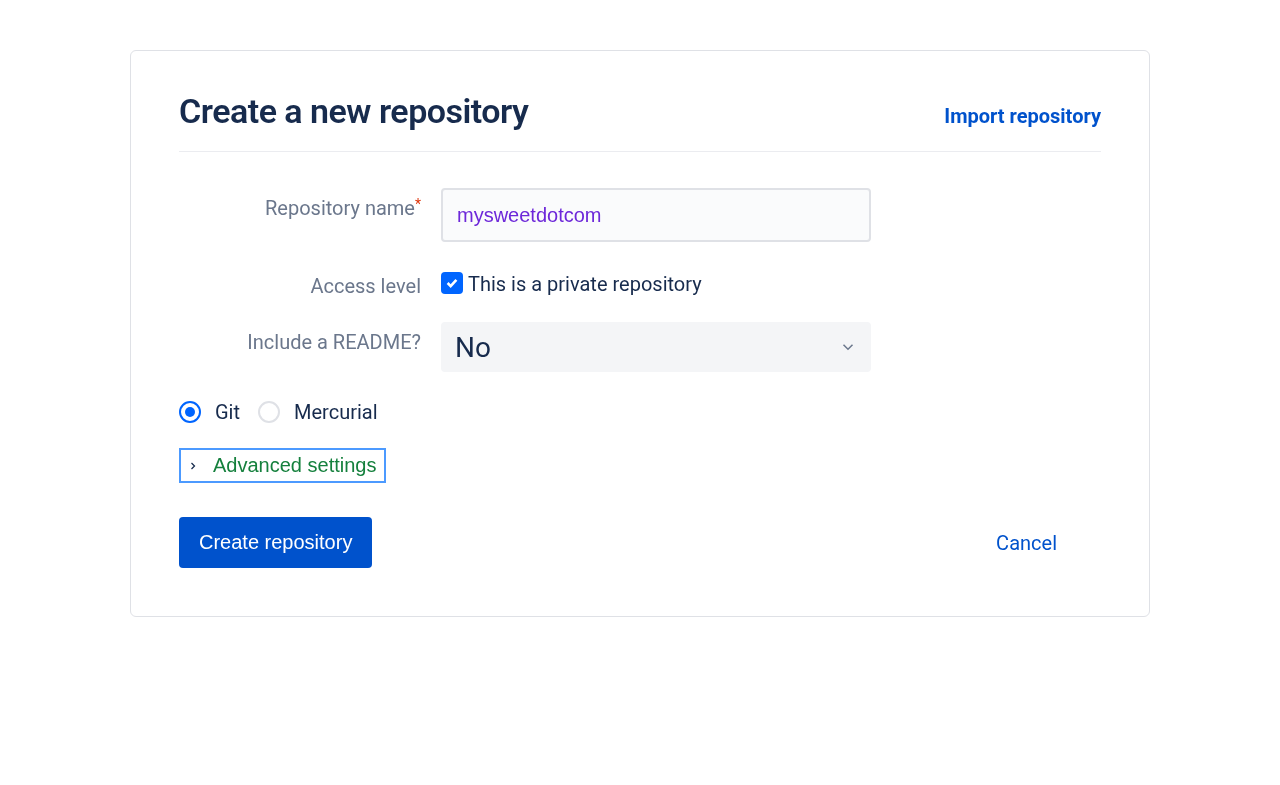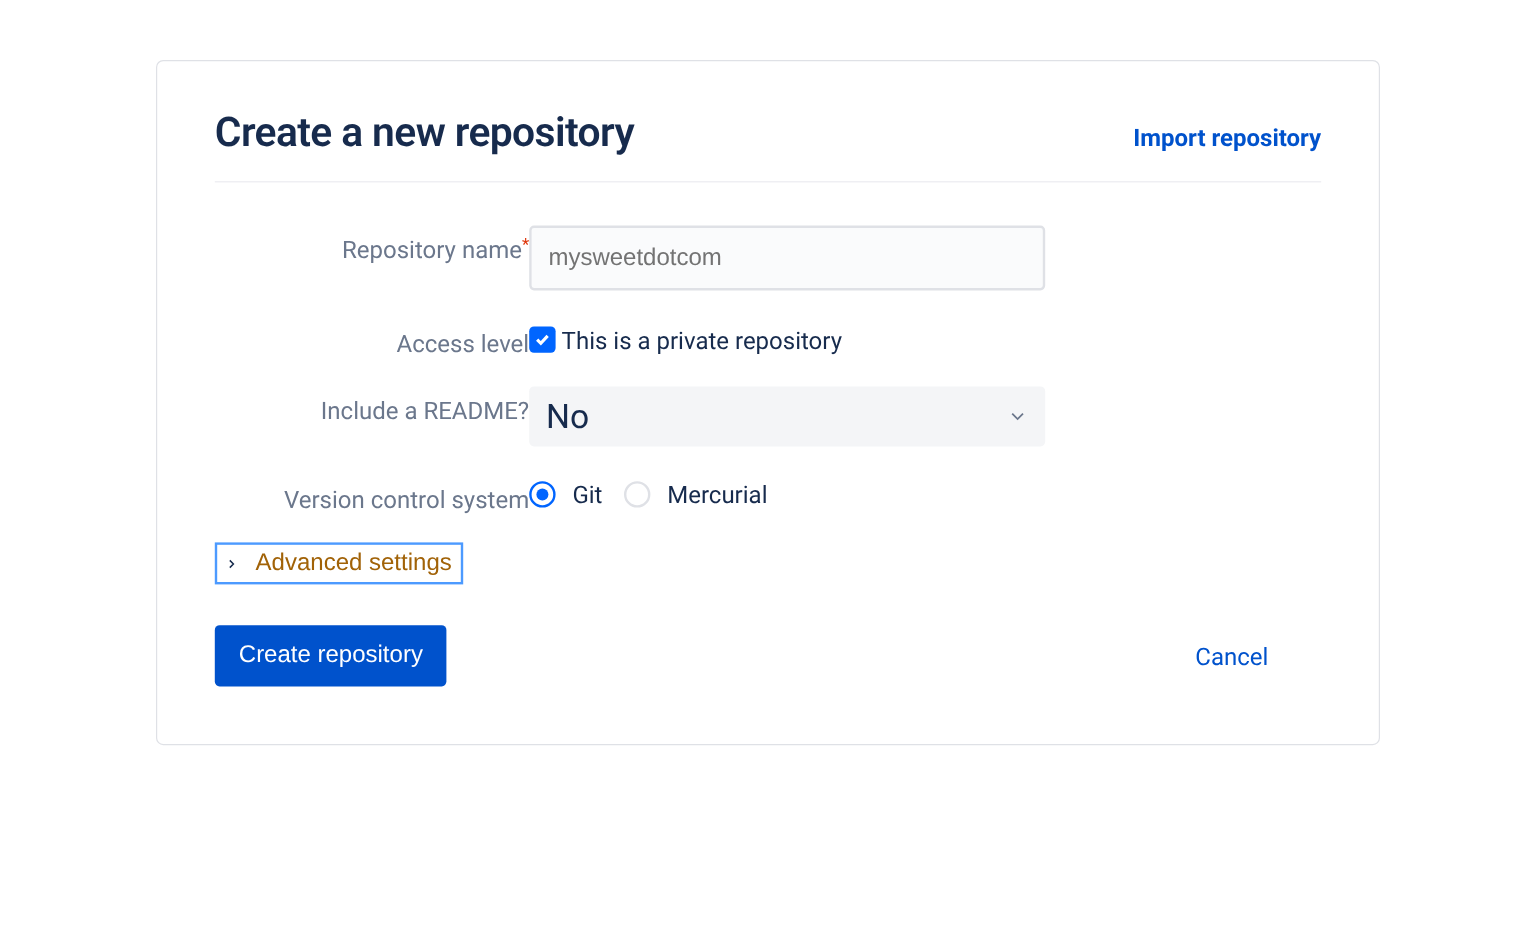--- a/index.html
+++ b/index.html
@@ -43,20 +43,21 @@
       font-weight: bold;
     }
     .form-row {
       display: flex;
       align-items: flex-start;
       margin-bottom: 24px;
     }
     .form-label-col {
       width: 262px;
       text-align: right;
+      padding-right: 20px;
       padding-top: 8px;
     }
     .form-label {
       color: #6b778c;
       font-size: 20px;
     }
     .required-star {
       color: #de350b;
       font-size: 14px;
       vertical-align: super;
@@ -66,21 +67,21 @@
       max-width: 430px;
     }
     .text-input {
       width: 100%;
       height: 54px;
       border: 2px solid #dfe1e6;
       border-radius: 4px;
       background: #fafbfc;
       padding: 0 14px;
       font-size: 20px;
-      color: #737373;
+      color: #6d28d9;
     }
     .checkbox-row {
       display: flex;
       align-items: flex-start;
       gap: 5px;
       padding-top: 6px;
     }
     .checkbox {
       width: 22px;
       height: 22px;
@@ -163,21 +164,21 @@
       margin-top: 2px;
       margin-bottom: 34px;
     }
     .advanced-toggle {
       display: inline-flex;
       align-items: center;
       gap: 14px;
       border: 2px solid #4c9aff;
       padding: 4px 8px 4px 6px;
       cursor: pointer;
-      color: #a16207;
+      color: #15803d;
       font-size: 20px;
       background: transparent;
     }
     .chevron-right {
       width: 12px;
       height: 12px;
       stroke: #172b4d;
       stroke-width: 2.5;
       fill: none;
     }
@@ -246,23 +247,20 @@
       <div class="select">
         <span>No</span>
         <svg class="chevron-down" viewBox="0 0 24 24">
             <polyline points="6 9 12 15 18 9"></polyline>
           </svg>
       </div>
     </div>
   </div>
 
   <div class="form-row">
-    <div class="form-label-col">
-      <span class="form-label">Version control system</span>
-    </div>
     <div class="form-control-col">
       <div class="radio-group">
         <label class="radio-row">
           <span class="radio-outer checked">
               <span class="radio-inner"></span>
             </span>
           <span class="radio-label">Git</span>
         </label>
         <label class="radio-row">
           <span class="radio-outer"></span>

